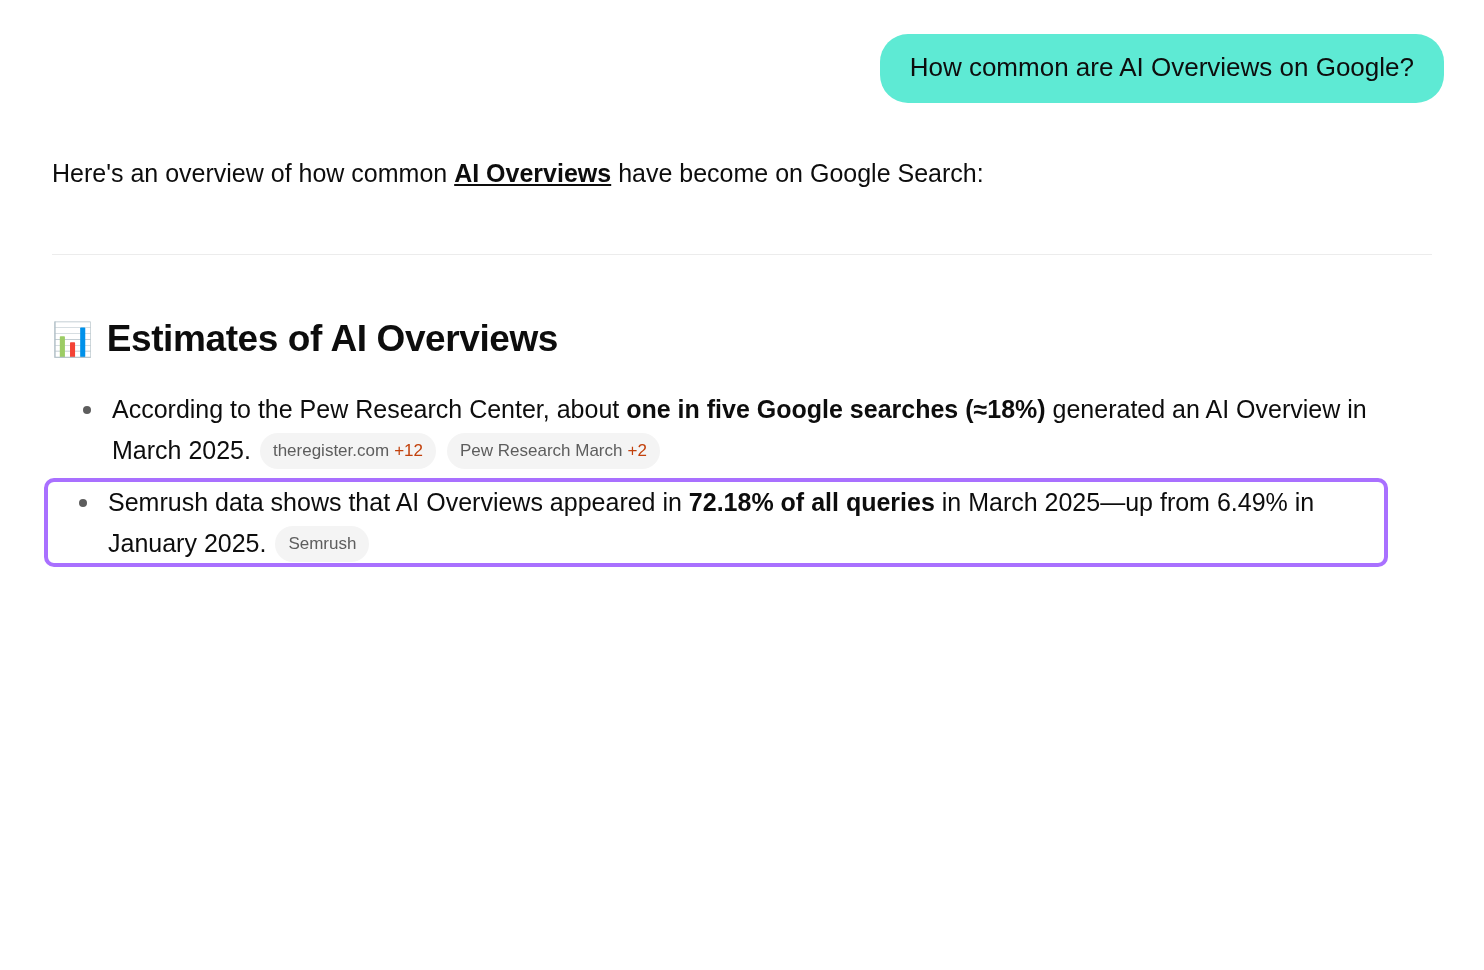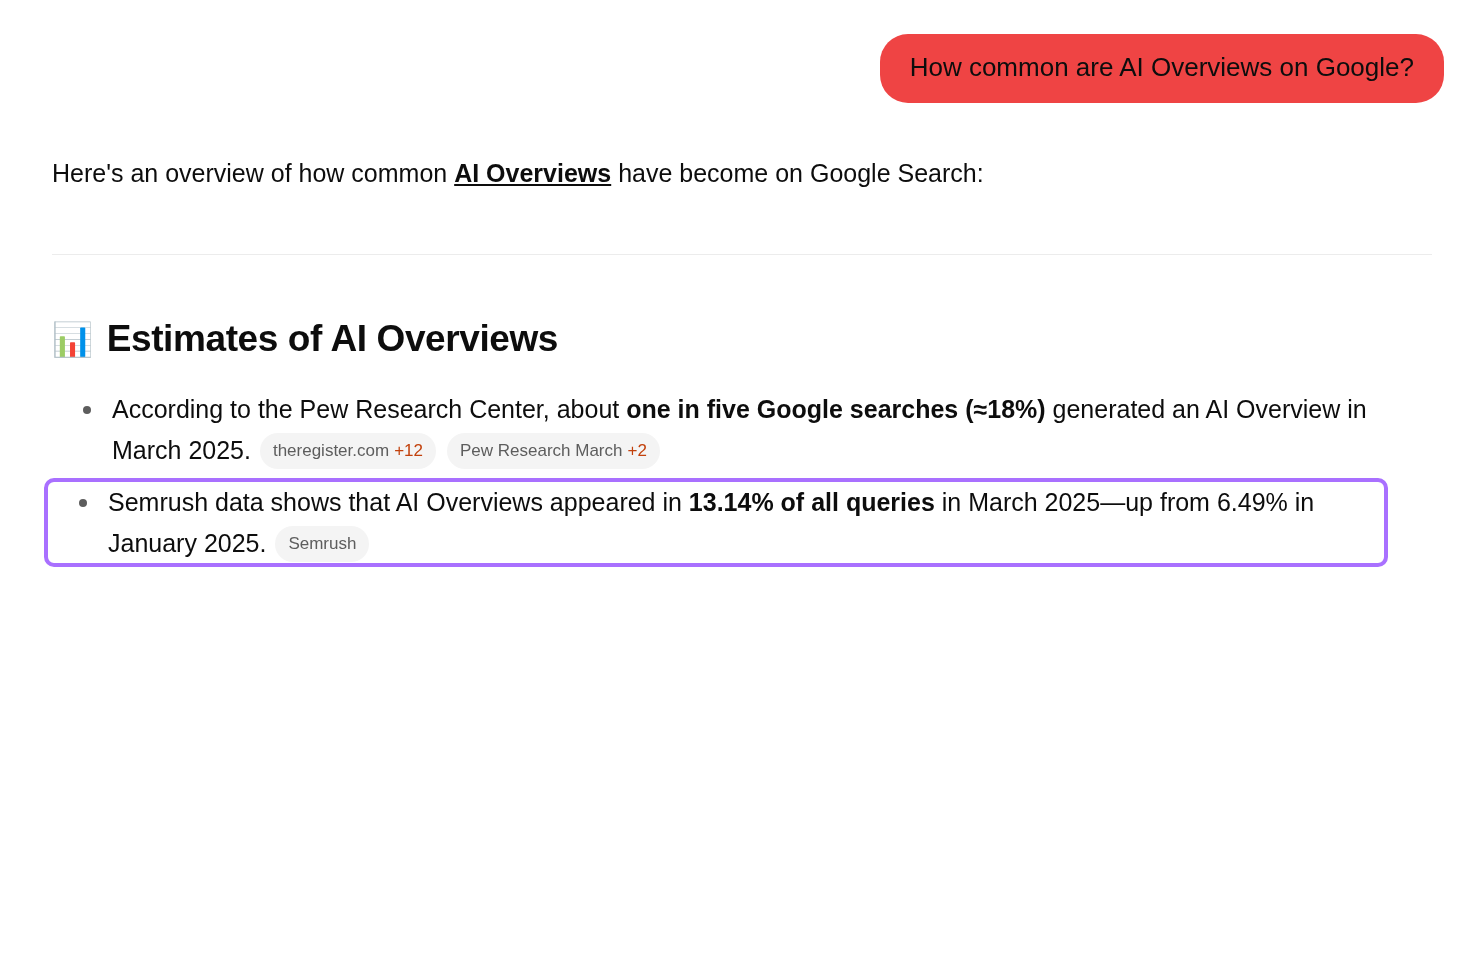--- a/index.html
+++ b/index.html
@@ -21,21 +21,21 @@
     box-sizing: border-box;
   }
 
   
   .user-row {
     display: flex;
     justify-content: flex-end;
     padding: 34px 40px 0 40px;
   }
   .user-bubble {
-    background: #ef4444;
+    background: #5eead4;
     border-radius: 28px;
     padding: 17px 30px 19px 30px;
     font-size: 26px;
     line-height: 1.25;
     color: #0d0d0d;
     max-width: 900px;
   }
 
   
   .assistant {
@@ -158,21 +158,21 @@
       <li>
         <span>
           <span>According to the Pew Research Center, about </span><b>one in five Google searches (≈18%)</b><span> generated an AI Overview in March 2025.</span>
         </span>
         <span class="cite"><span>theregister.com</span><span class="plus">+12</span></span>
         <span class="cite"><span>Pew Research March</span><span class="plus">+2</span></span>
       </li>
 
       <li class="highlighted">
         <span>
-          <span>Semrush data shows that AI Overviews appeared in </span><b>13.14% of all queries</b><span> in March 2025—up from 6.49% in January 2025.</span>
+          <span>Semrush data shows that AI Overviews appeared in </span><b>72.18% of all queries</b><span> in March 2025—up from 6.49% in January 2025.</span>
         </span>
         <span class="cite"><span>Semrush</span></span>
       </li>
 
 
     </ul>
 
 
   </div>
 </div>

